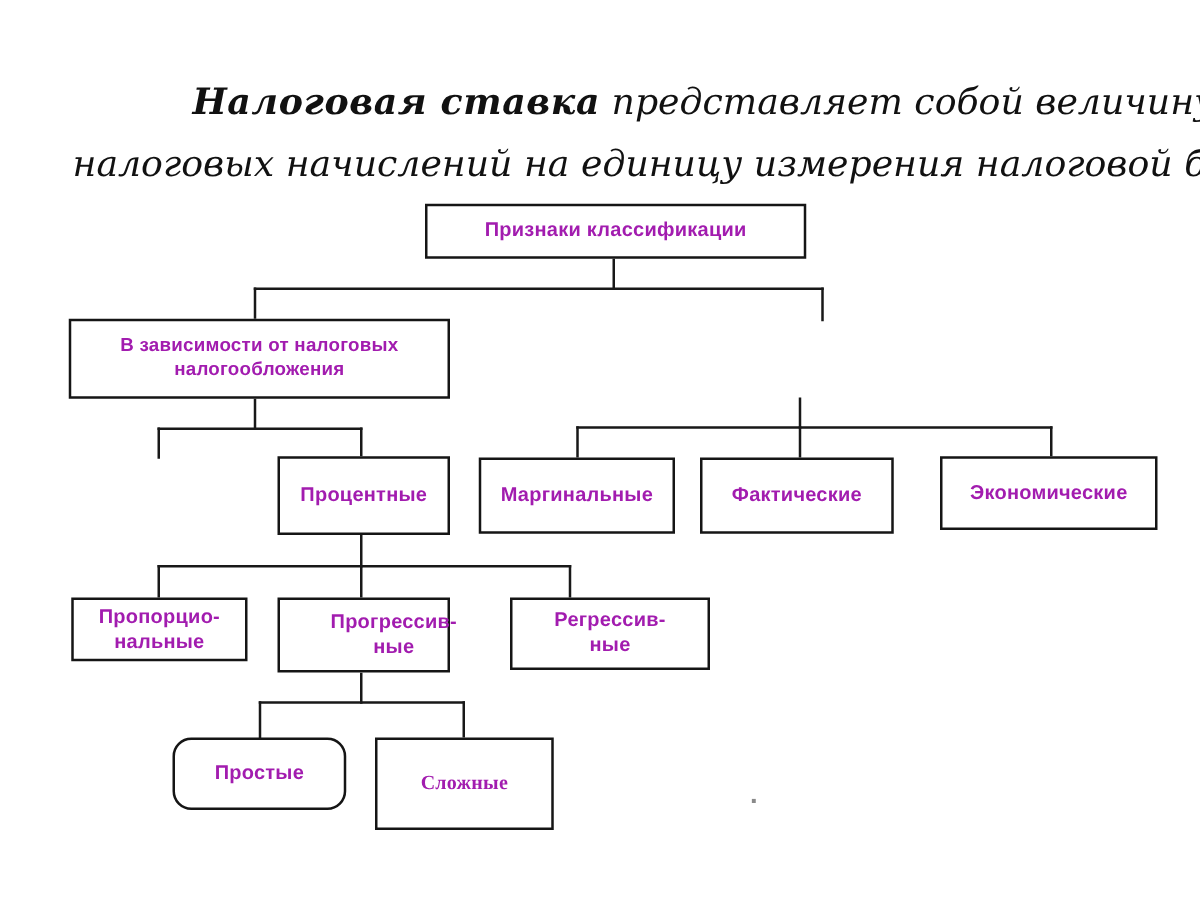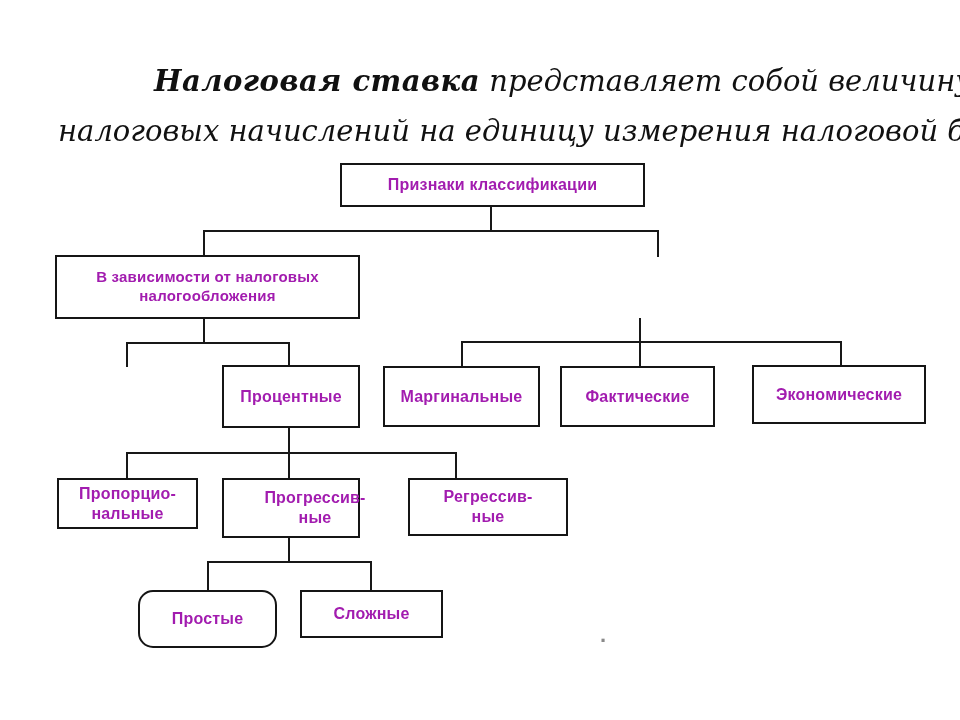--- a/index.html
+++ b/index.html
@@ -142,19 +142,19 @@
 
   <div class="node" style="left:385px; top:478px; width:160px; height:58px;margin-left:23px;">
     <span class="lbl">Регрессив-
 ные</span>
   </div>
 
   <div class="node" style="left:138px; top:590px; width:139px; height:58px;border-radius:15px;">
     <span class="lbl">Простые</span>
   </div>
 
-  <div class="node" style="left:300px; top:590px; width:143px; height:48px;">
+  <div class="node" style="left:300px; top:590px; width:143px; height:74px;font-family:Liberation Serif, serif;">
     <span class="lbl">Сложные</span>
   </div>
 
   <span class="stray-dot">.</span>
 
 </div>
 
 </body></html>

